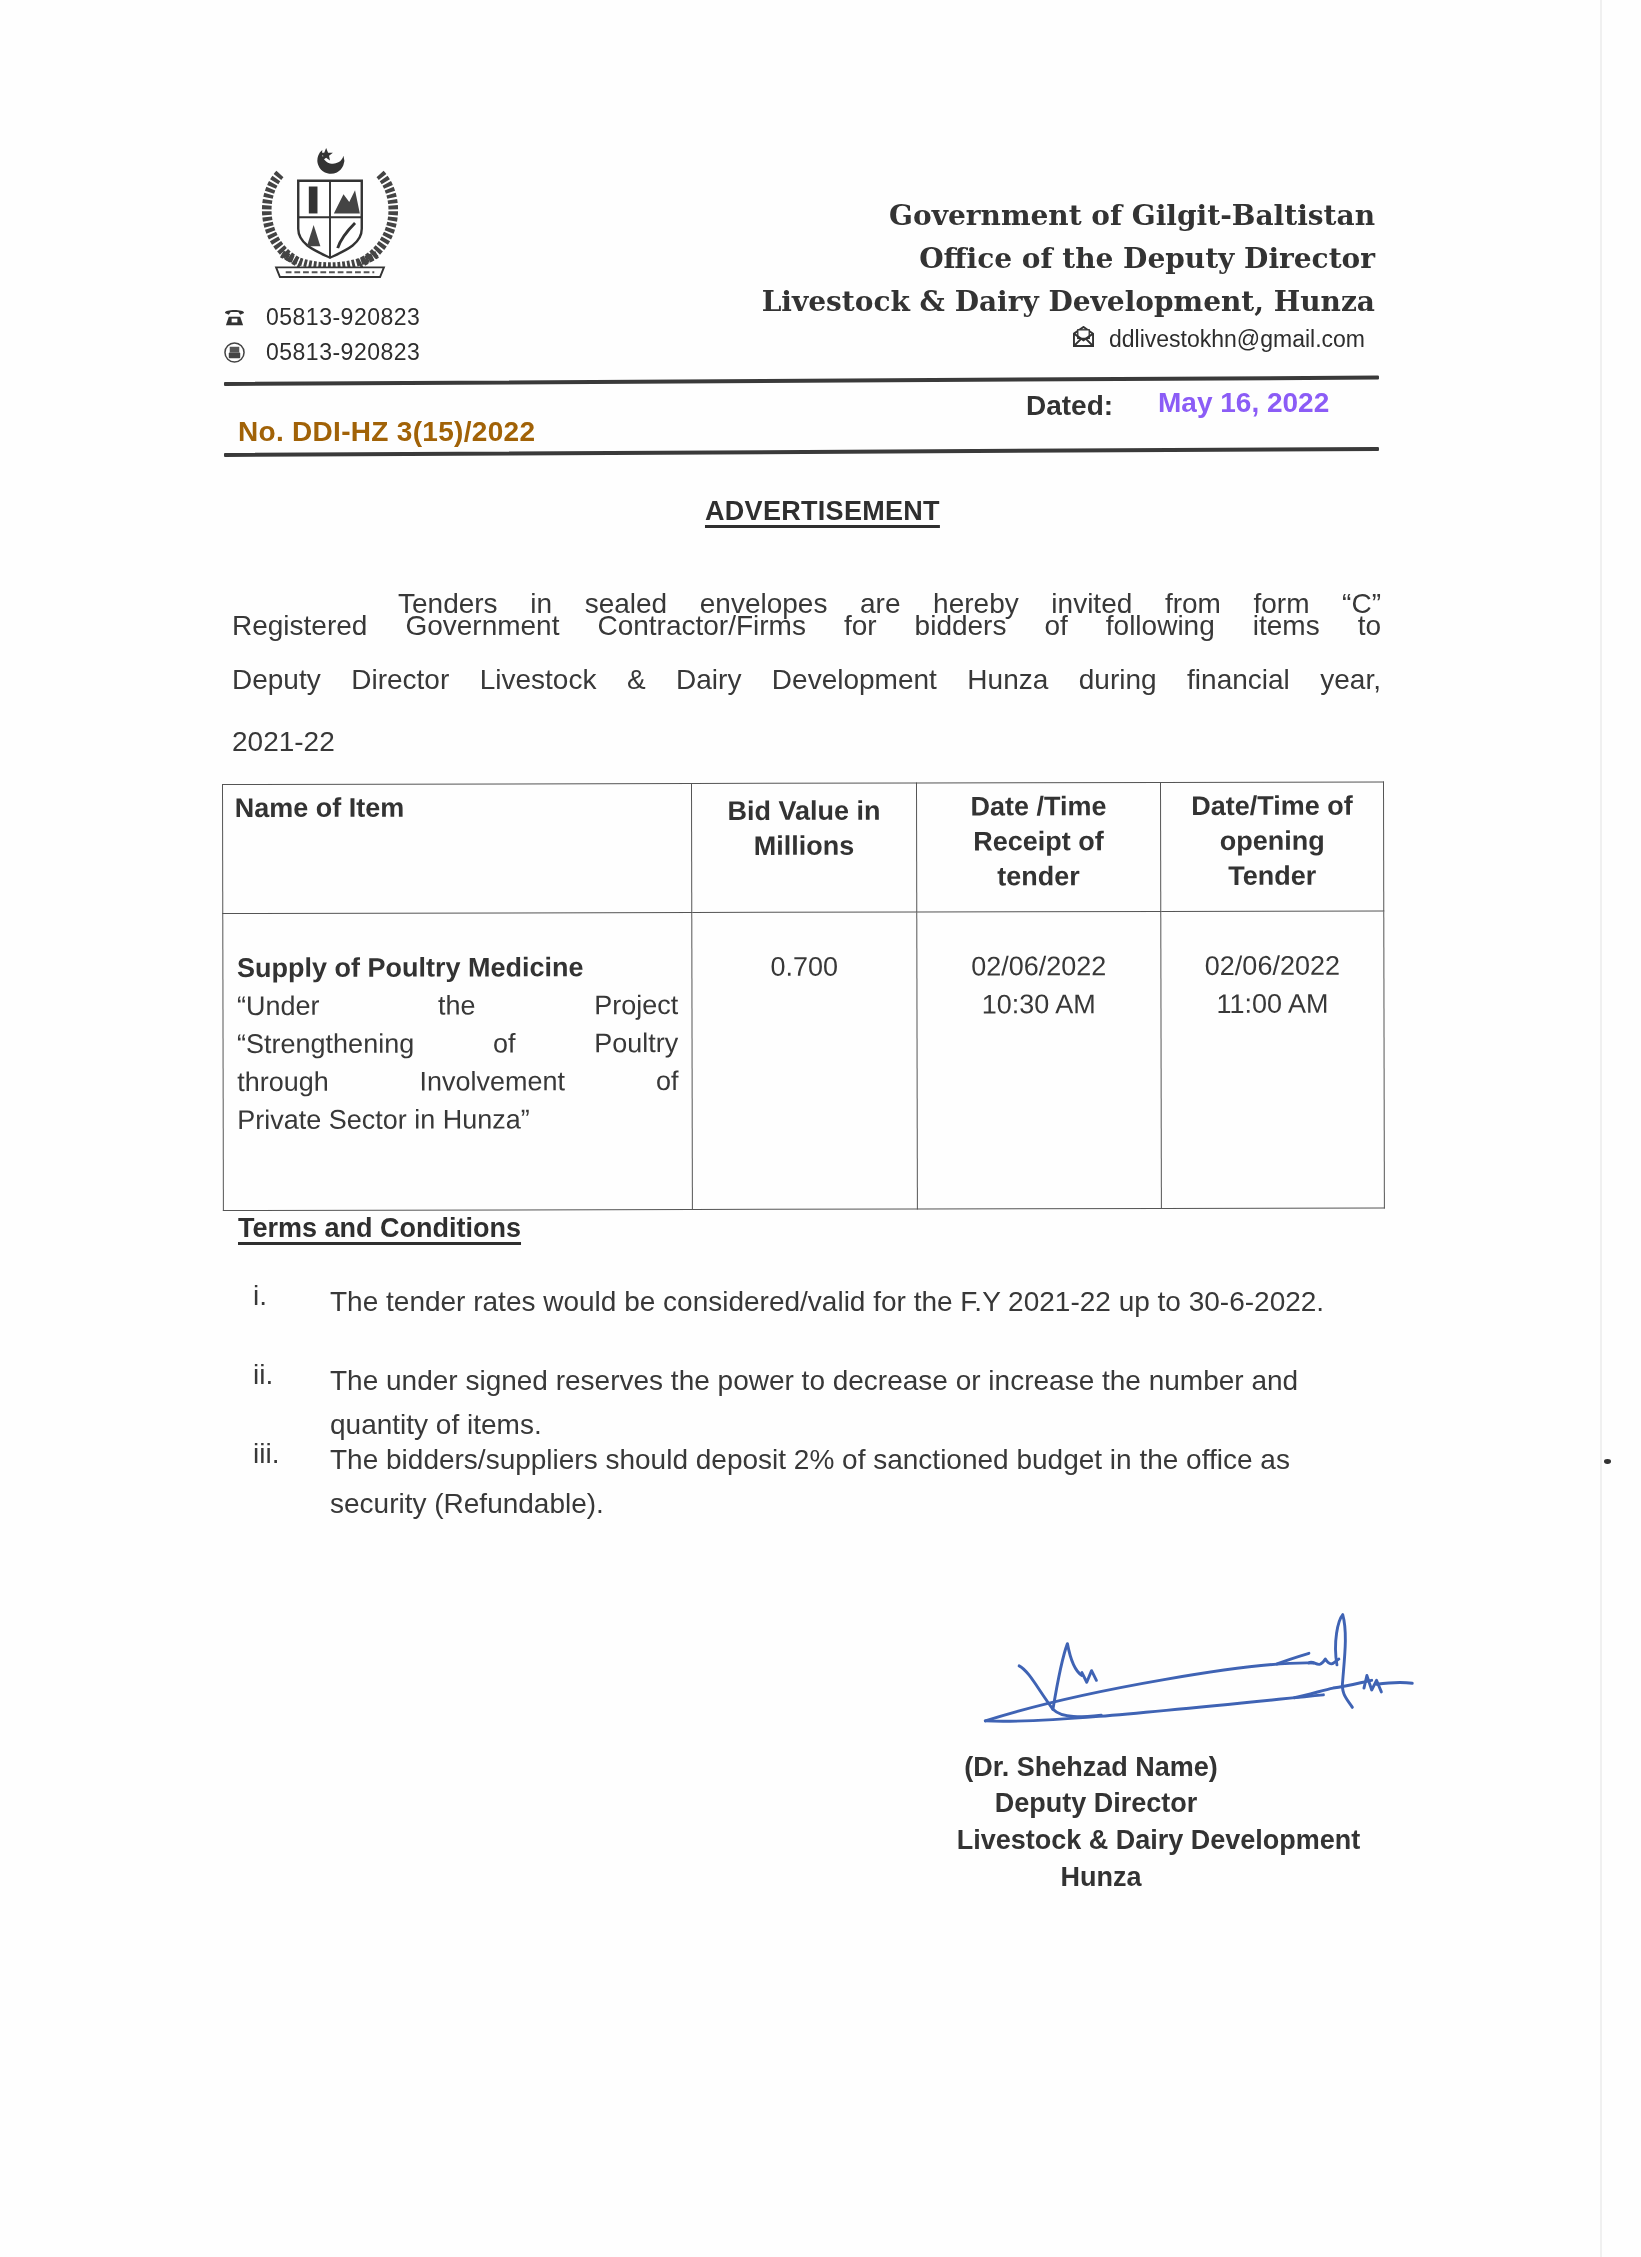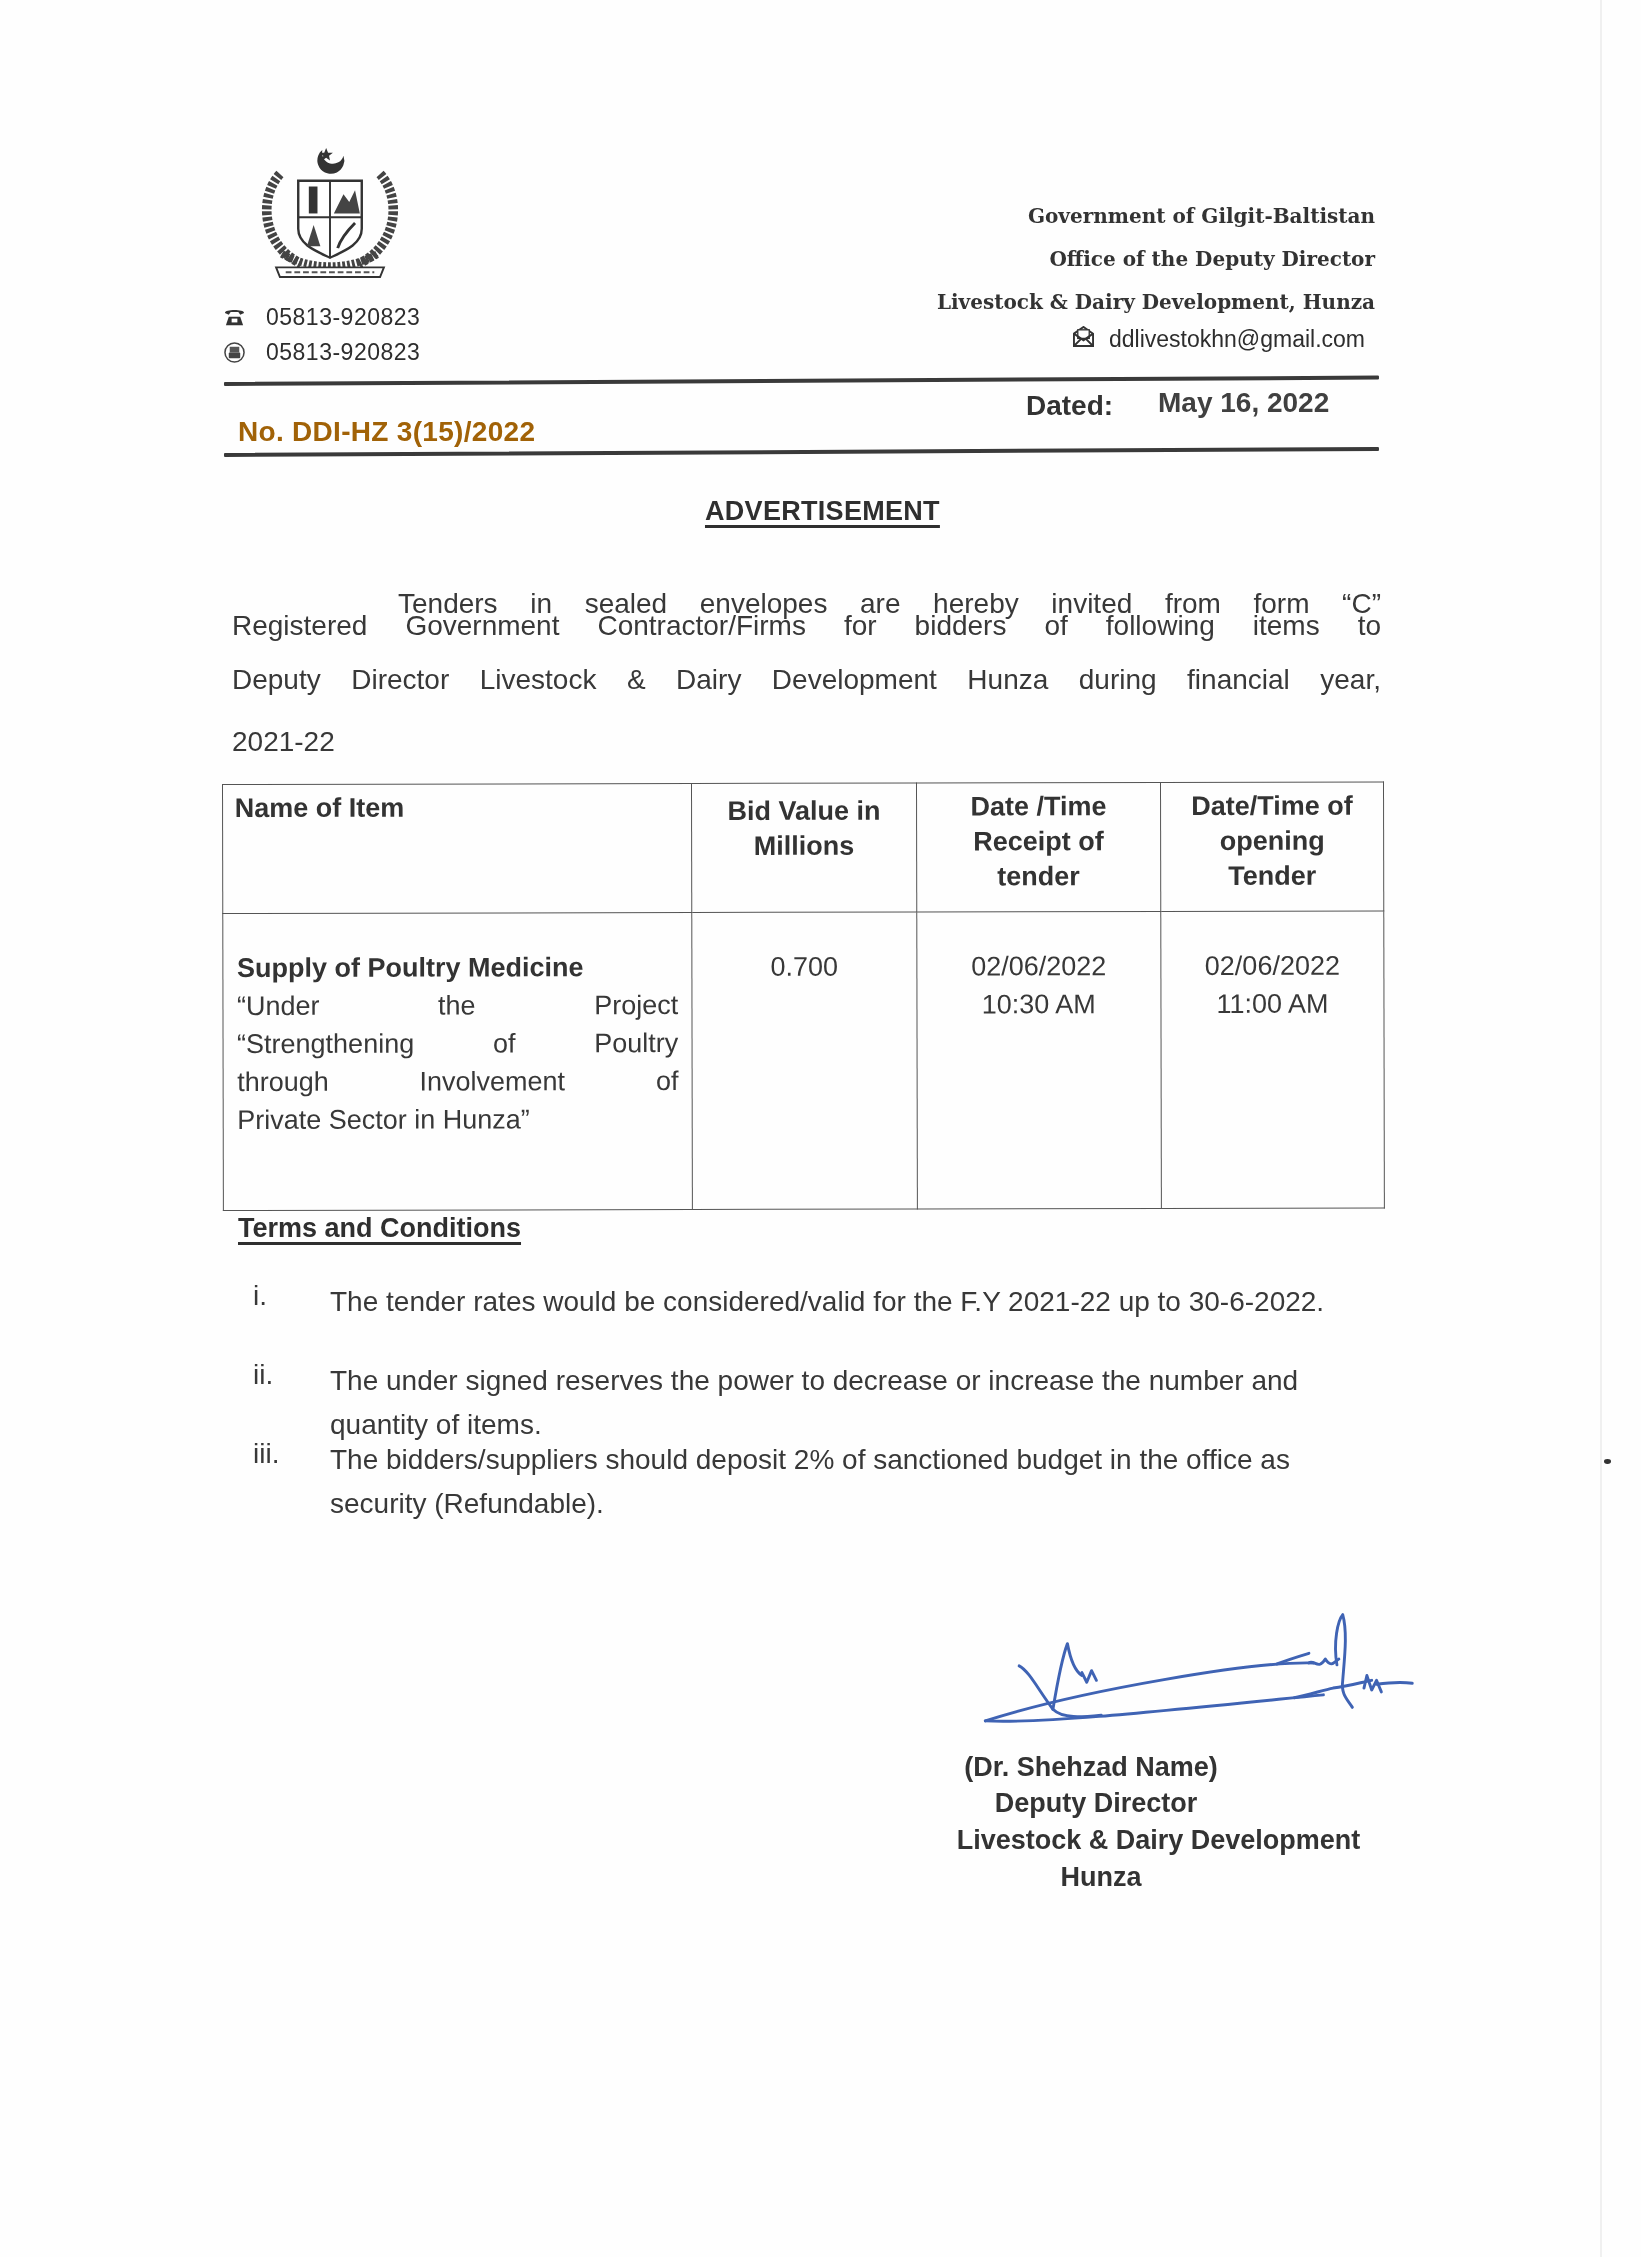--- a/index.html
+++ b/index.html
@@ -13,33 +13,33 @@
     }
     .abs { position: absolute; }
 
     
     #emblem { left: 253px; top: 140px; width: 154px; height: 145px; }
     .contact-row { left: 224px; font-size: 23px; letter-spacing: 0.5px; display: flex; align-items: center; gap: 21px; color: #2d2d2d; }
     .contact-row .ic { width: 21px; height: 21px; display: inline-flex; align-items: center; justify-content: center; }
     #phone-row { top: 304px; }
     #fax-row { top: 339px; }
 
-    .lh { right: 266px; text-align: right; font-family: "DejaVu Serif", "Liberation Serif", serif; font-weight: bold; font-size: 20px; color: #333; line-height: 42px; white-space: nowrap; }
+    .lh { right: 266px; text-align: right; font-family: "DejaVu Serif", "Liberation Serif", serif; font-weight: bold; font-size: 28px; color: #333; line-height: 42px; white-space: nowrap; }
     #lh-1 { top: 195px; }
     #lh-2 { top: 238px; }
     #lh-3 { top: 281px; }
     #email-row { right: 276px; top: 326px; font-size: 23px; display: flex; align-items: center; gap: 13.5px; color: #2d2d2d; }
 
     .rule { left: 224px; width: 1155px; height: 3.9px; background: #3a3a3a; border-radius: 1px; }
     #rule-top { top: 382px; transform: rotate(-0.32deg); transform-origin: left center; }
     #rule-bottom { top: 453px; transform: rotate(-0.3deg); transform-origin: left center; }
 
     #ref-no { left: 238px; top: 416px; font-size: 28px; font-weight: bold; color: #a16207; letter-spacing: 0.3px; }
     #dated-label { left: 1026px; top: 390px; font-size: 28px; font-weight: bold; color: #333; }
-    #dated-value { left: 1158px; top: 387px; font-size: 28px; font-weight: bold; color: #404040; }
+    #dated-value { left: 1158px; top: 387px; font-size: 28px; font-weight: bold; color: #8b5cf6; }
 
     
     #ad-title { left: 0; width: 1641px; text-align: center; top: 496px; font-size: 27px; font-weight: bold; text-decoration: underline; text-underline-offset: 4.8px; text-decoration-thickness: 2.9px; letter-spacing: 0.3px; padding-left: 3.9px; box-sizing: border-box; }
     .para { left: 232px; width: 1149px; font-size: 28px; color: #383838; text-align: justify; text-align-last: justify; white-space: nowrap; }
     #p-1 { top: 554px; left: 398px; width: 983px; margin-top: 34px; }
     #p-2 { top: 610px; }
     #p-3 { top: 664px; }
     #p-4 { top: 726px; text-align-last: left; }
 
     

